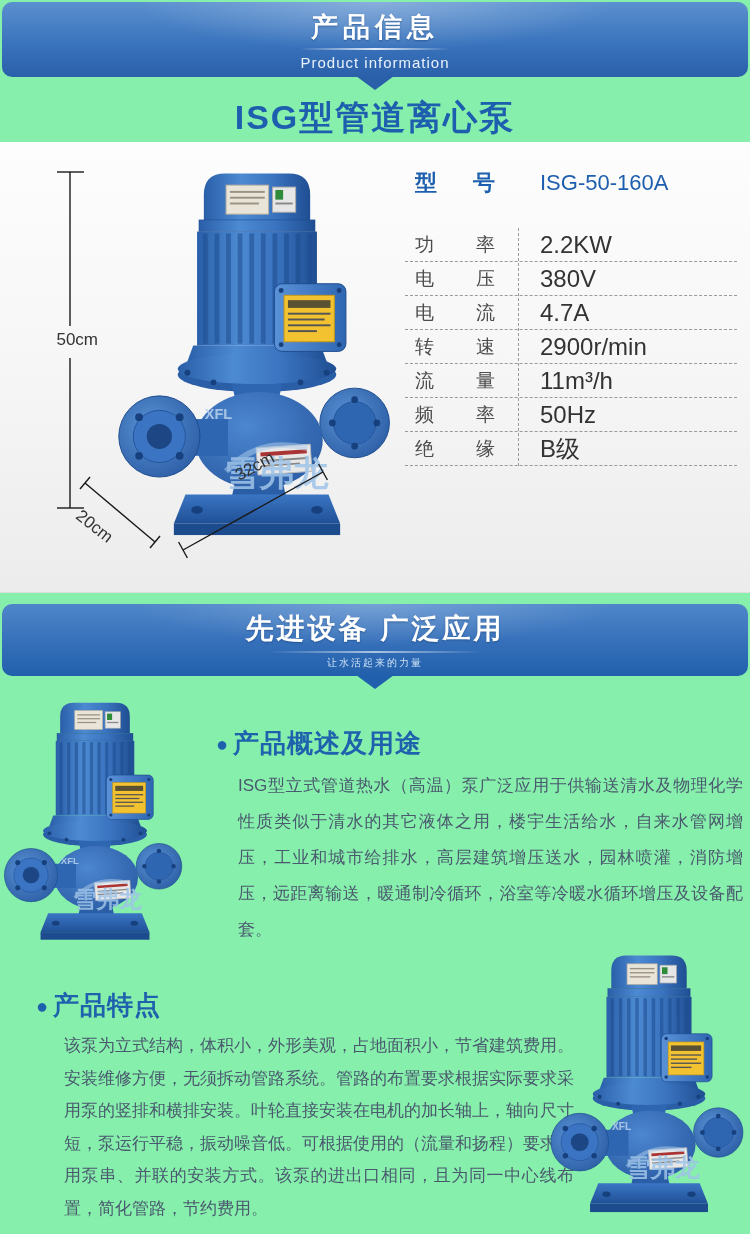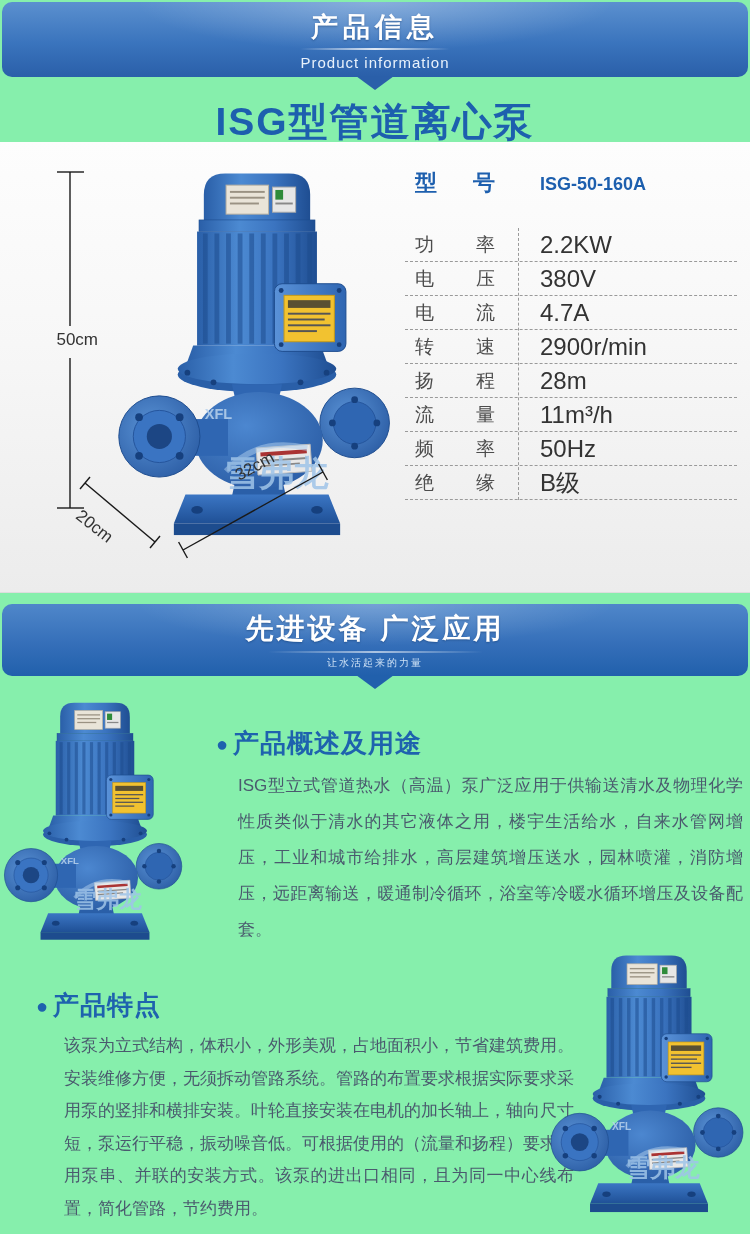--- a/index.html
+++ b/index.html
@@ -27,40 +27,40 @@
   #mid-band{top:604px;height:72px;
         background:
           radial-gradient(ellipse 340px 60px at 50% 0%, rgba(255,255,255,0.22), rgba(255,255,255,0) 70%),
           linear-gradient(180deg,#4f87ca 0%,#356fb9 55%,#2160ac 100%);}
   #mid-band .band-title{font-size:28px;letter-spacing:3px;}
   #mid-band .band-line{width:215px;margin:3px 0 3px 0;opacity:.7;}
   #mid-band .band-sub{font-size:10px;color:#cfe2f6;letter-spacing:2px;}
 
   
   #main-title{top:95px;left:0;width:750px;text-align:center;color:#1d5fae;
-              font-size:39px;font-weight:bold;letter-spacing:2px;}
+              font-size:34px;font-weight:bold;letter-spacing:2px;}
 
   
   #photo-panel{top:142px;left:0;width:750px;height:450px;
                background:linear-gradient(180deg,#fdfdfd 0%,#f7f7f7 45%,#ececec 100%);
                border-bottom:1px solid #ddd;}
 
   
   .dim-label{position:absolute;font-size:17px;color:#333;}
   #dim-h{left:42px;top:330px;width:56px;text-align:right;}
   #dim-d{left:84px;top:506px;transform:rotate(38deg);transform-origin:left top;}
   #dim-w{left:232px;top:468px;transform:rotate(-29deg);transform-origin:left top;}
 
   
   #spec-table{top:168px;left:405px;width:332px;}
   .model-row{display:flex;align-items:baseline;height:34px;margin-bottom:26px;}
   .spec-label{display:inline-block;width:80px;margin-left:10px;
               text-align:justify;text-align-last:justify;color:#4c4c4c;font-size:19px;font-family:Liberation Mono, monospace;}
   .model-row .spec-label{color:#1d5fae;font-weight:bold;font-size:22px;}
-  .model-value{color:#1d5fae;font-weight:bold;font-size:18px;margin-left:45px;}
+  .model-value{color:#1d5fae;font-weight:normal;font-size:22px;margin-left:45px;}
   #spec-rows{position:relative;}
   .spec-row{display:flex;align-items:center;height:33px;border-bottom:1px dashed #9a9a9a;}
   .spec-value{font-size:24px;color:#333;margin-left:45px;}
   #spec-divider{position:absolute;left:113px;top:0;height:100%;border-left:1px dashed #9a9a9a;}
 
   
   .section-head{position:absolute;display:flex;align-items:center;color:#1e62ae;}
   .bullet{font-size:20px;margin-right:5px;line-height:1;}
   .head-text{font-size:26px;font-weight:bold;letter-spacing:1px;}
   .body-text{position:absolute;font-size:17px;color:#4a5a6e;text-align:justify;}
@@ -238,24 +238,20 @@
       </div>
       <div class="spec-row">
         <span class="spec-label">电流</span>
         <span class="spec-value">4.7A</span>
       </div>
       <div class="spec-row">
         <span class="spec-label">转速</span>
         <span class="spec-value">2900r/min</span>
       </div>
       <div class="spec-row">
-        <span class="spec-label">扬程</span>
-        <span class="spec-value">28m</span>
-      </div>
-      <div class="spec-row">
         <span class="spec-label">流量</span>
         <span class="spec-value">11m³/h</span>
       </div>
       <div class="spec-row">
         <span class="spec-label">频率</span>
         <span class="spec-value">50Hz</span>
       </div>
       <div class="spec-row">
         <span class="spec-label">绝缘</span>
         <span class="spec-value">B级</span>

